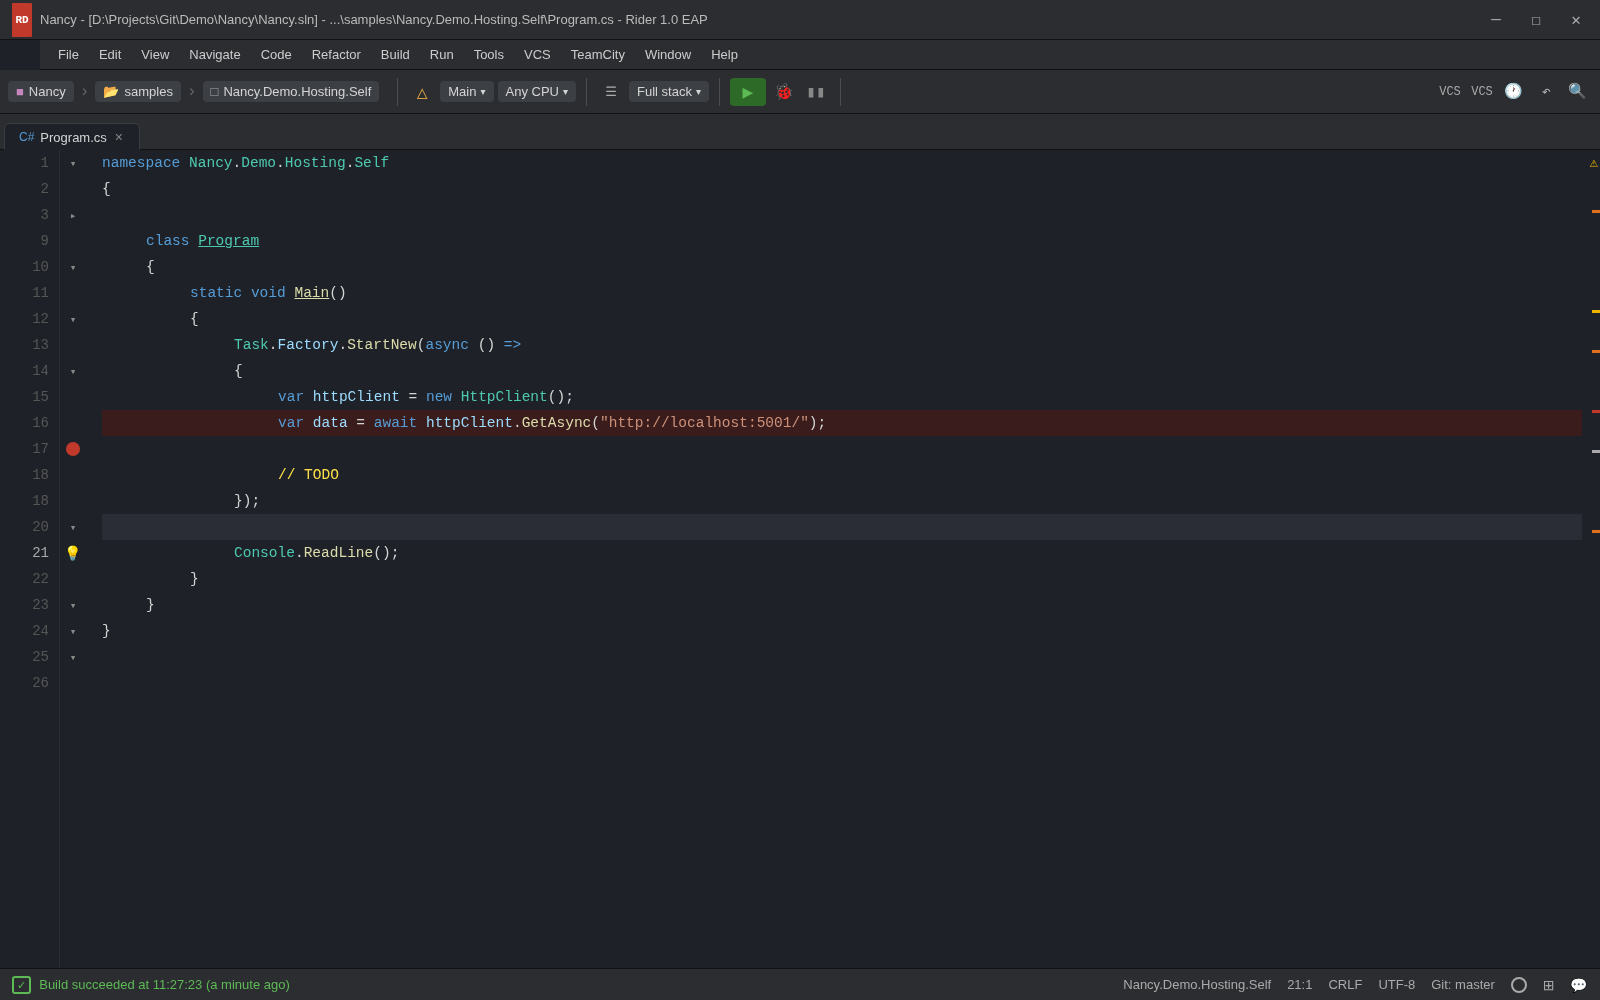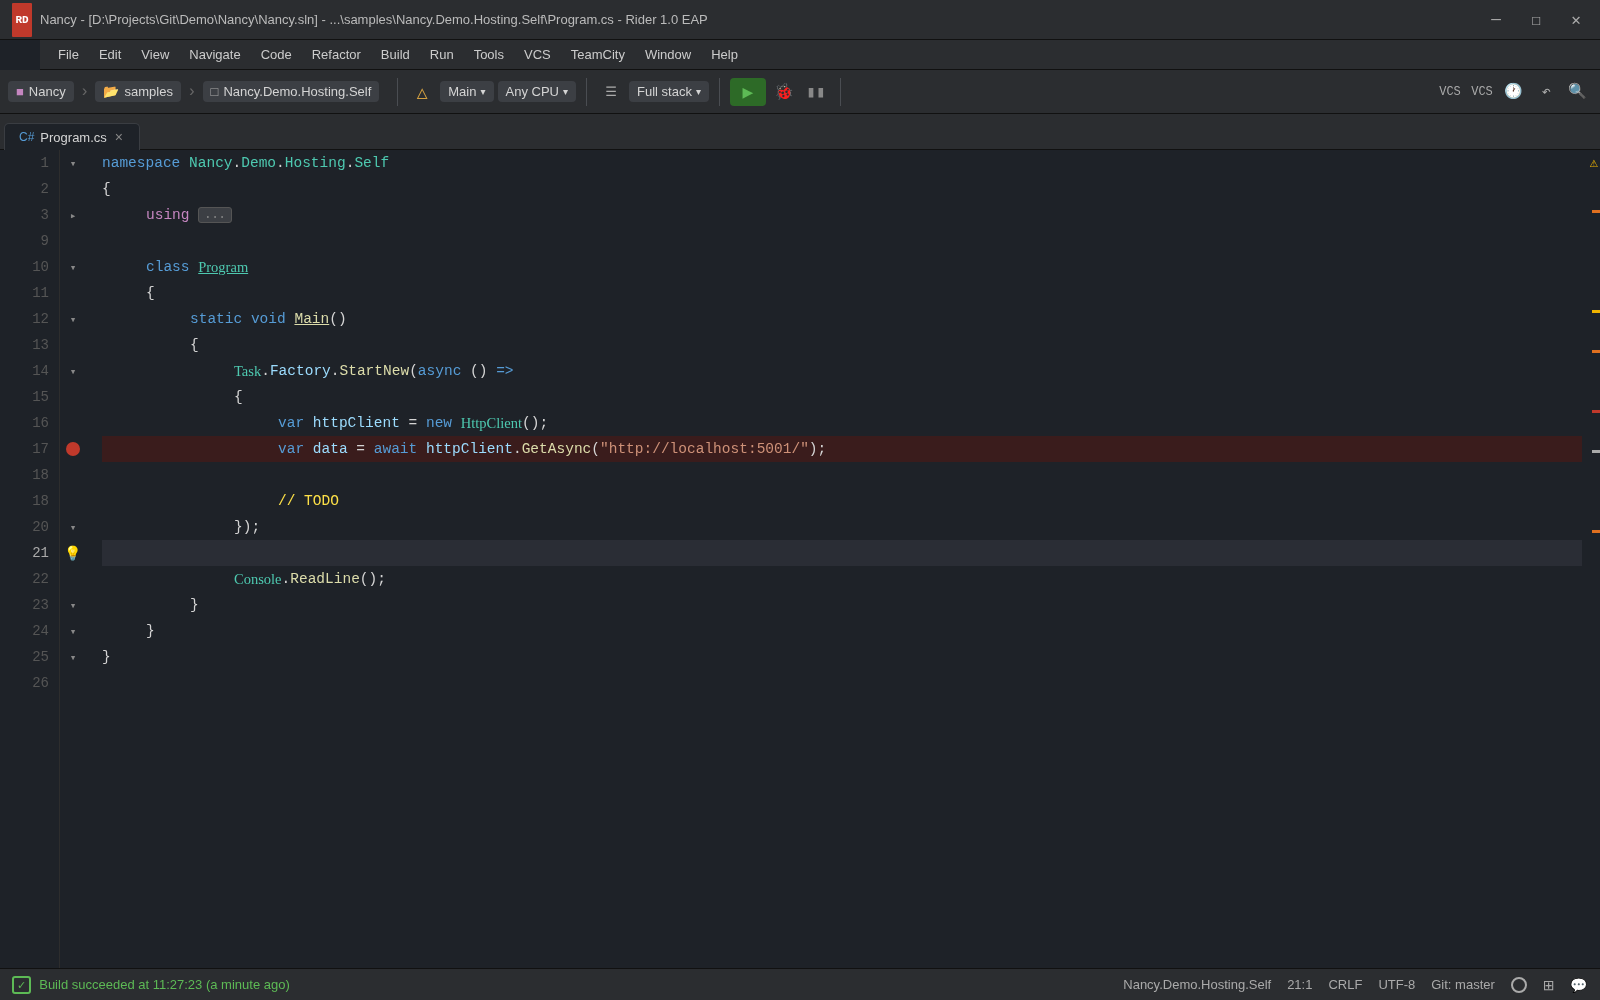--- a/index.html
+++ b/index.html
@@ -256,21 +256,21 @@
       white-space: pre;
       position: relative;
     }
     .code-line.active-line {
       background: #2a2d35;
     }
 
     
     .kw { color: #569cd6; }       
     .kw2 { color: #c586c0; }      
-    .type { color: #4ec9b0; font-family: Liberation Serif, serif; }     
+    .type { color: #4ec9b0; }     
     .method { color: #dcdcaa; }   
     .string { color: #ce9178; }   
     .comment { color: #fde047; }  
     .punct { color: #d4d4d4; }      
     .prop { color: #9cdcfe; }     
     .ns { color: #4ec9b0; }       
     .plain { color: #d4d4d4; }    
     .arrow { color: #569cd6; }
 
     
@@ -573,26 +573,20 @@
       <span class="plain">.</span>
       <span class="ns">Hosting</span>
       <span class="plain">.</span>
       <span class="ns">Self</span>
     </div>
 
     <div class="code-line">
       <span class="punct">{</span>
     </div>
 
-    <div class="code-line">
-      <span style="padding-left: 44px;"></span>
-      <span class="kw2">using</span>
-      <span class="plain"> </span>
-      <span class="fold-block">...</span>
-    </div>
 
     <div class="code-line">&nbsp;</div>
 
     <div class="code-line">
       <span style="padding-left: 44px;"></span>
       <span class="kw">class</span>
       <span class="plain"> </span>
       <span class="type" style="text-decoration: underline; text-decoration-color: #4ec9b0;">Program</span>
     </div>
 

